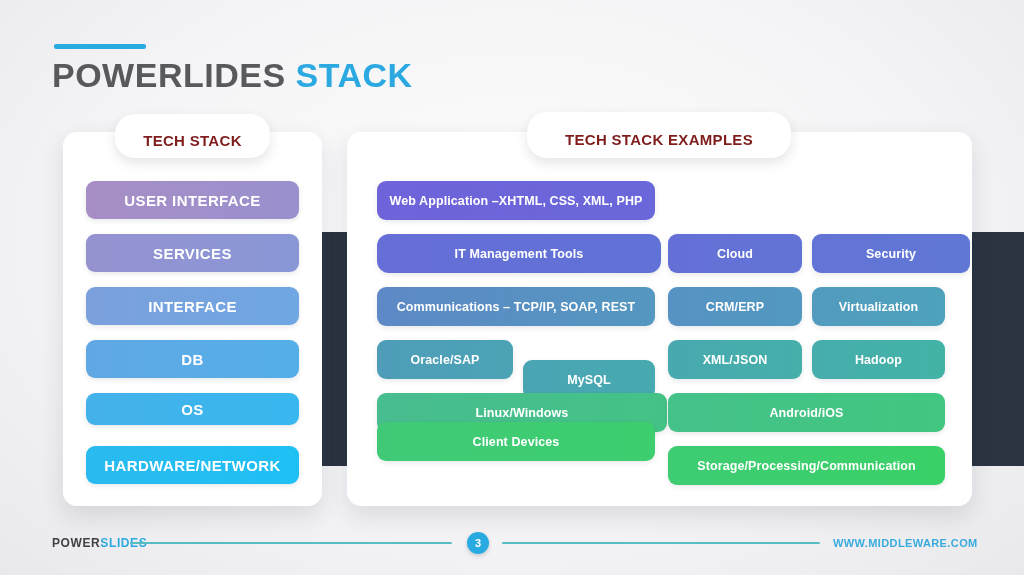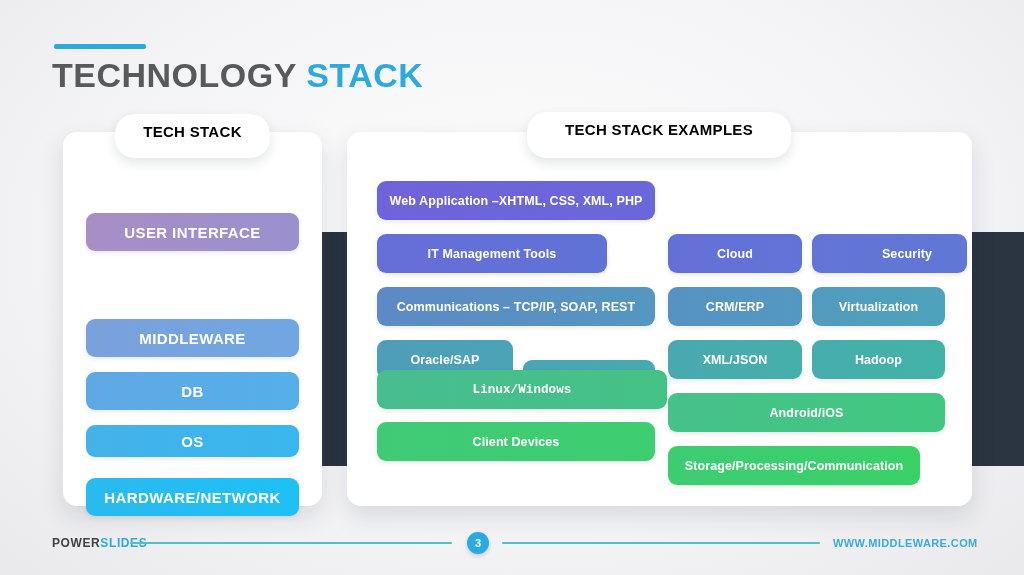--- a/index.html
+++ b/index.html
@@ -8,89 +8,90 @@
     background:radial-gradient(ellipse at 50% 42%, #fdfdfd 0%, #f4f4f6 60%, #e9e9eb 100%);
   }
   .abs{position:absolute;}
   .dark-band{background:#2b3441;}
   .title-underline{background:#29abe2;border-radius:2px;}
   .page-title{font-size:34px;font-weight:bold;letter-spacing:.5px;color:#58595b;white-space:nowrap;}
   .page-title .accent{color:#2ca9e1;}
   .panel{background:#ffffff;border-radius:14px;box-shadow:0 10px 24px rgba(30,40,60,.13);}
   .pill{
     background:#ffffff;border-radius:20px;box-shadow:0 5px 12px rgba(30,40,60,.12);
-    display:flex;align-items:flex-start;justify-content:center;
-    font-weight:bold;color:#000000;letter-spacing:.3px;
+    display:flex;align-items:center;justify-content:center;
+    font-weight:bold;color:#7f1d1d;letter-spacing:.3px;
   }
   .pill span{margin-top:9px;font-size:15px;}
   .bar{
     border-radius:9px;display:flex;align-items:center;justify-content:center;
     color:#ffffff;font-weight:bold;box-shadow:0 2px 5px rgba(30,40,60,.10);
     white-space:nowrap;
   }
-  .bar.left-bar{font-size:15px;letter-spacing:.4px;margin-top:32px;}
+  .bar.left-bar{font-size:15px;letter-spacing:.4px;}
   .bar.cell{font-size:12.5px;letter-spacing:.1px;}
   .footer-logo{font-size:12px;font-weight:bold;letter-spacing:.6px;color:#414143;white-space:nowrap;}
   .footer-logo .accent{color:#2ca9e1;}
   .footer-line{background:#56bdc2;height:2px;border-radius:1px;}
   .page-badge{
     width:22px;height:22px;border-radius:50%;background:#29abe2;color:#fff;
     display:flex;align-items:center;justify-content:center;font-size:11px;font-weight:bold;
     box-shadow:0 2px 4px rgba(30,40,60,.2);
   }
   .website{font-size:11px;font-weight:bold;letter-spacing:.4px;color:#3aabdd;white-space:nowrap;}
 </style>
 </head>
 <body>
 
 <div class="slide">
 
   <div class="abs dark-band" style="left:320px;top:232px;width:704px;height:234px;"></div>
 
   <div class="abs title-underline" style="left:54px;top:44px;width:92px;height:5px;"></div>
   <div class="abs page-title" style="left:52px;top:56px;">
-    <span>TECHNOLOGY</span><span> </span><span class="accent">STACK</span>
+    <span>POWERLIDES</span><span> </span><span class="accent">STACK</span>
   </div>
 
   <div class="abs pill" style="left:115px;top:114px;width:155px;height:44px;z-index:3;">
     <span>TECH STACK</span>
   </div>
   <div class="abs panel" style="left:63px;top:132px;width:259px;height:374px;z-index:1;"></div>
 
   <div class="abs bar left-bar" style="left: 86px; top: 181px; width: 213px; height: 38px; z-index: 2; background: linear-gradient(90deg, rgb(167, 142, 197), rgb(154, 144, 206));">USER INTERFACE</div>
-  <div class="abs bar left-bar" style="left: 86px; top: 287px; width: 213px; height: 38px; z-index: 2; background: linear-gradient(90deg, rgb(123, 160, 220), rgb(111, 167, 226));">MIDDLEWARE</div>
+  <div class="abs bar left-bar" style="left: 86px; top: 234px; width: 213px; height: 38px; z-index: 2; background: linear-gradient(90deg, rgb(150, 146, 208), rgb(137, 151, 215));">SERVICES</div>
+  <div class="abs bar left-bar" style="left: 86px; top: 287px; width: 213px; height: 38px; z-index: 2; background: linear-gradient(90deg, rgb(123, 160, 220), rgb(111, 167, 226));">INTERFACE</div>
   <div class="abs bar left-bar" style="left: 86px; top: 340px; width: 213px; height: 38px; z-index: 2; background: linear-gradient(90deg, rgb(96, 168, 228), rgb(84, 175, 233));">DB</div>
   <div class="abs bar left-bar" style="left: 86px; top: 393px; width: 213px; height: 32px; z-index: 2; background: linear-gradient(90deg, rgb(69, 177, 234), rgb(56, 183, 238));">OS</div>
   <div class="abs bar left-bar" style="left: 86px; top: 446px; width: 213px; height: 38px; z-index: 2; background: linear-gradient(90deg, rgb(42, 186, 239), rgb(30, 192, 244));">HARDWARE/NETWORK</div>
 
   <div class="abs pill" style="left:527px;top:112px;width:264px;height:46px;z-index:3;">
     <span>TECH STACK EXAMPLES</span>
   </div>
   <div class="abs panel" style="left:347px;top:132px;width:625px;height:374px;z-index:1;"></div>
 
   <div class="abs bar cell" style="left: 377px; top: 181px; width: 278px; height: 39px; z-index: 2; background: linear-gradient(90deg, rgb(111, 99, 218), rgb(106, 103, 218));">Web Application –XHTML, CSS, XML, PHP</div>
 
-  <div class="abs bar cell" style="left: 377px; top: 234px; width: 230px; height: 39px; z-index: 2; background: linear-gradient(90deg, rgb(102, 110, 215), rgb(96, 114, 214));">IT Management Tools</div>
+  <div class="abs bar cell" style="left: 377px; top: 234px; width: 284px; height: 39px; z-index: 2; background: linear-gradient(90deg, rgb(102, 110, 215), rgb(96, 114, 214)); border-radius: 12px;">IT Management Tools</div>
   <div class="abs bar cell" style="left: 668px; top: 234px; width: 134px; height: 39px; z-index: 2; background: linear-gradient(90deg, rgb(101, 112, 214), rgb(98, 115, 214));">Cloud</div>
-  <div class="abs bar cell" style="left: 812px; top: 234px; width: 120px; height: 39px; z-index: 2; background: linear-gradient(90deg, rgb(99, 116, 214), rgb(96, 119, 213)); padding-left: 35px;">Security</div>
+  <div class="abs bar cell" style="left: 812px; top: 234px; width: 158px; height: 39px; z-index: 2; background: linear-gradient(90deg, rgb(99, 116, 214), rgb(96, 119, 213));">Security</div>
 
   <div class="abs bar cell" style="left: 377px; top: 287px; width: 278px; height: 39px; z-index: 2; background: linear-gradient(90deg, rgb(93, 137, 198), rgb(84, 151, 192));">Communications – TCP/IP, SOAP, REST</div>
   <div class="abs bar cell" style="left: 668px; top: 287px; width: 134px; height: 39px; z-index: 2; background: linear-gradient(90deg, rgb(86, 146, 195), rgb(82, 153, 192));">CRM/ERP</div>
   <div class="abs bar cell" style="left: 377px; top: 340px; width: 136px; height: 39px; z-index: 2; background: linear-gradient(90deg, rgb(79, 157, 185), rgb(75, 163, 181));">Oracle/SAP</div>
 
   <div class="abs bar cell" style="left: 812px; top: 287px; width: 133px; height: 39px; z-index: 2; background: linear-gradient(90deg, rgb(82, 155, 191), rgb(78, 162, 187));">Virtualization</div>
   <div class="abs bar cell" style="left: 523px; top: 360px; width: 132px; height: 39px; z-index: 2; background: linear-gradient(90deg, rgb(74, 164, 180), rgb(71, 170, 176));">MySQL</div>
   <div class="abs bar cell" style="left: 668px; top: 340px; width: 134px; height: 39px; z-index: 2; background: linear-gradient(90deg, rgb(72, 169, 175), rgb(69, 175, 170));">XML/JSON</div>
   <div class="abs bar cell" style="left: 812px; top: 340px; width: 133px; height: 39px; z-index: 2; background: linear-gradient(90deg, rgb(70, 173, 172), rgb(67, 179, 166)); text-align: right;">Hadoop</div>
 
-  <div class="abs bar cell" style="left: 377px; top: 370px; width: 290px; height: 39px; z-index: 2; background: linear-gradient(90deg, rgb(72, 189, 144), rgb(68, 194, 134)); font-family: Liberation Mono, monospace;">Linux/Windows</div>
+  <div class="abs bar cell" style="left: 377px; top: 393px; width: 290px; height: 39px; z-index: 2; background: linear-gradient(90deg, rgb(72, 189, 144), rgb(68, 194, 134));">Linux/Windows</div>
   <div class="abs bar cell" style="left: 668px; top: 393px; width: 277px; height: 39px; z-index: 2; background: linear-gradient(90deg, rgb(69, 193, 138), rgb(65, 199, 127));">Android/iOS</div>
 
   <div class="abs bar cell" style="left: 377px; top: 422px; width: 278px; height: 39px; z-index: 2; background: linear-gradient(90deg, rgb(64, 202, 119), rgb(61, 206, 111));">Client Devices</div>
-  <div class="abs bar cell" style="left: 668px; top: 446px; width: 252px; height: 39px; z-index: 2; background: linear-gradient(90deg, rgb(62, 204, 115), rgb(58, 209, 104)); text-align: center;">Storage/Processing/Communication</div>
+  <div class="abs bar cell" style="left: 668px; top: 446px; width: 277px; height: 39px; z-index: 2; background: linear-gradient(90deg, rgb(62, 204, 115), rgb(58, 209, 104)); text-align: center;">Storage/Processing/Communication</div>
 
   <div class="abs footer-logo" style="left:52px;top:536px;">
     <span>POWER</span><span class="accent">SLIDES</span>
   </div>
   <div class="abs footer-line" style="left:130px;top:542px;width:322px;"></div>
   <div class="abs page-badge" style="left:467px;top:532px;">
     <span>3</span>
   </div>
   <div class="abs footer-line" style="left:502px;top:542px;width:318px;"></div>
   <div class="abs website" style="left:833px;top:537px;">WWW.MIDDLEWARE.COM</div>

